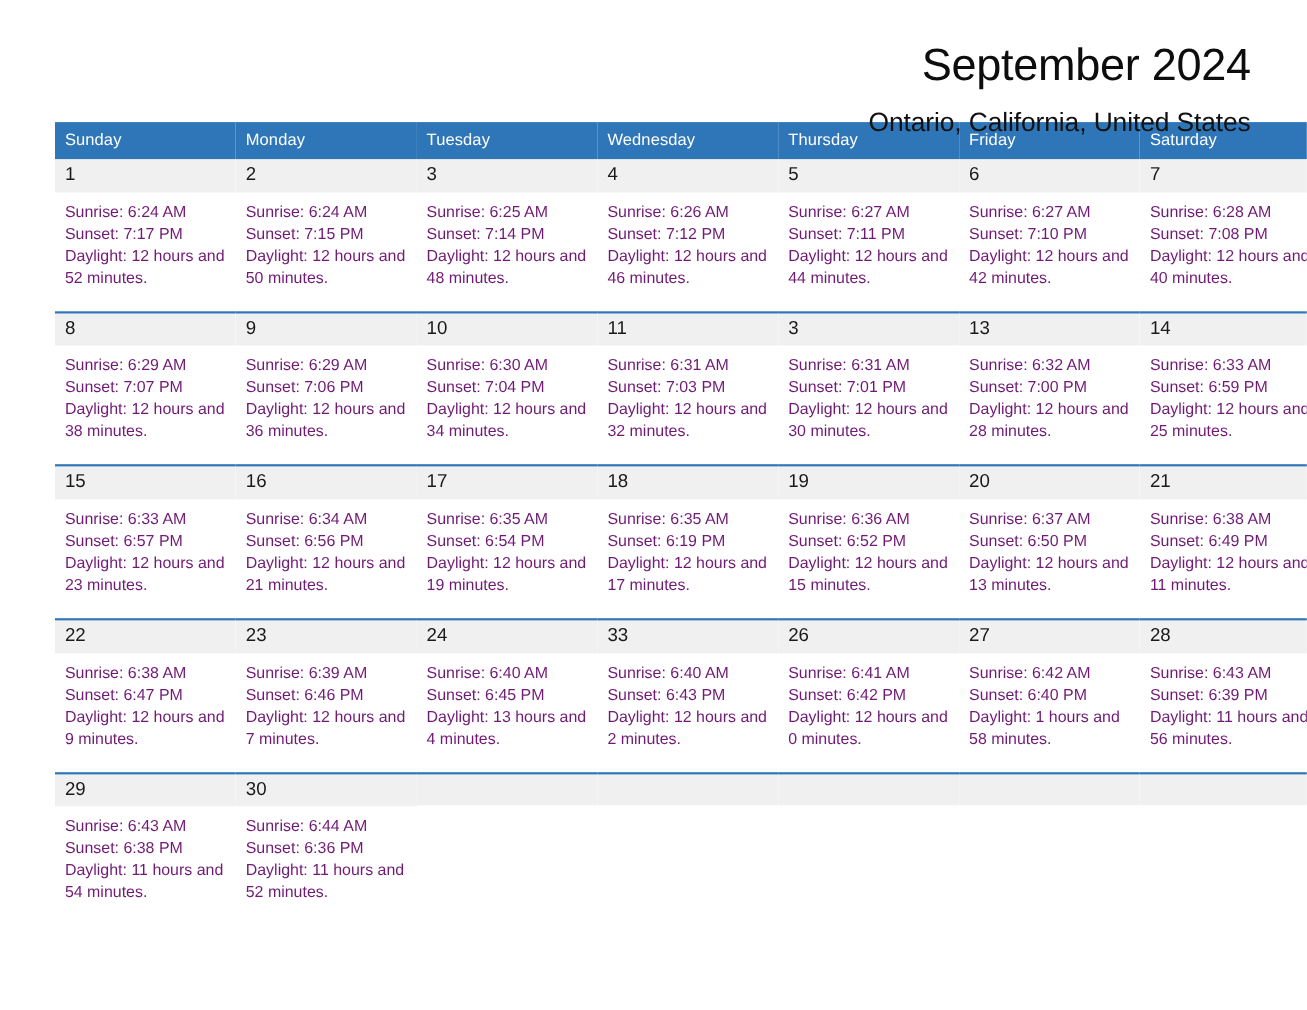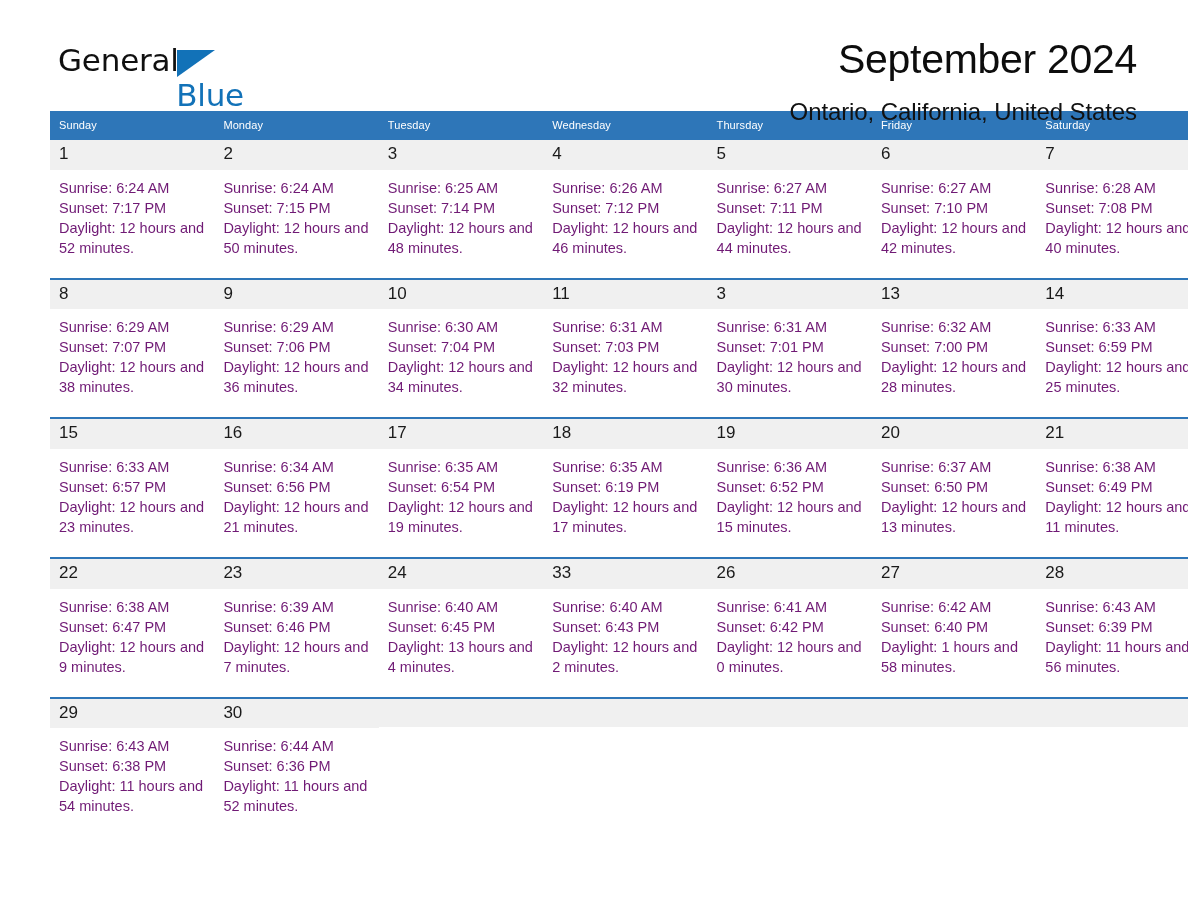--- a/index.html
+++ b/index.html
@@ -99,21 +99,21 @@
   
   .cal {
     width: 1088px;
     border-collapse: collapse;
     table-layout: fixed;
     margin-top: 6px;
   }
   .cal th {
     background: #2e76b8;
     color: #ffffff;
-    font-size: 11px;
+    font-size: 15px;
     font-weight: 400;
     text-align: left;
     padding: 8px 0 9px 9px;
     letter-spacing: 0.1px;
     border: none;
     width: 155.4px;
   }
   .cal td {
     vertical-align: top;
     padding: 0;
@@ -160,28 +160,20 @@
     height: 120px;
   }
 </style>
 </head>
 <body>
 
 <div class="page">
 
   <div class="top">
 
-    <div class="brand">
-      <span class="brand-row1">
-        <span class="brand-general">General</span><span class="brand-tri"></span>
-      </span>
-      <span class="brand-row2">
-        <span class="brand-blue">Blue</span>
-      </span>
-    </div>
 
     <div class="title-block">
       <h1 class="month-title">September 2024</h1>
       <p class="location">Ontario, California, United States</p>
     </div>
 
   </div>
 
   <table class="cal">
     <thead>

